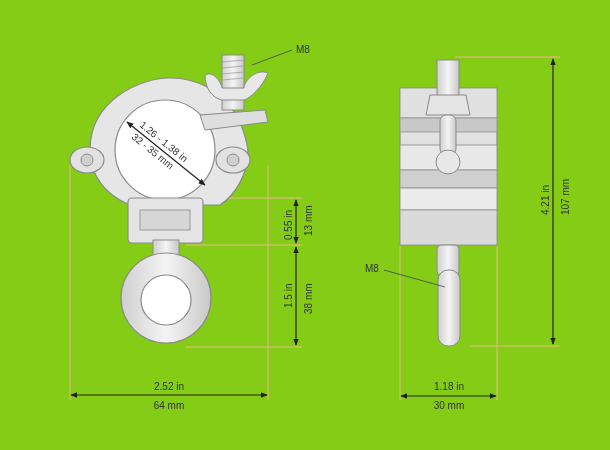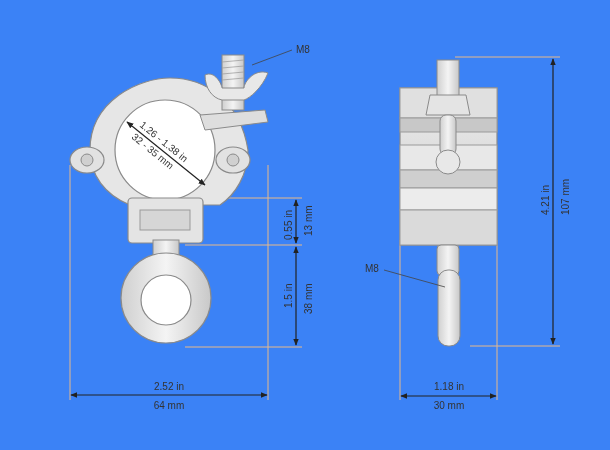--- a/index.html
+++ b/index.html
@@ -1,16 +1,16 @@
 <!DOCTYPE html>
 <html><head>
 <meta charset="utf-8">
 <style>
   html,body{margin:0;padding:0;background:#ffffff;}
-  #stage{position:relative;width:610px;height:450px;overflow:hidden;background:#3b82f6;font-family:"Liberation Sans",sans-serif;}
+  #stage{position:relative;width:610px;height:450px;overflow:hidden;background:#84cc16;font-family:"Liberation Sans",sans-serif;}
   svg{position:absolute;left:0;top:0;}
   .lbl{font-family:"Liberation Sans",sans-serif;font-size:10px;fill:#333;}
 </style>
 </head>
 <body>
 
 <div id="stage">
 <svg width="610" height="450" viewBox="0 0 610 450" xmlns="http://www.w3.org/2000/svg">
   <defs>
     <marker id="arr" viewBox="0 0 10 10" refX="9" refY="5" markerWidth="6" markerHeight="6" orient="auto-start-reverse">

